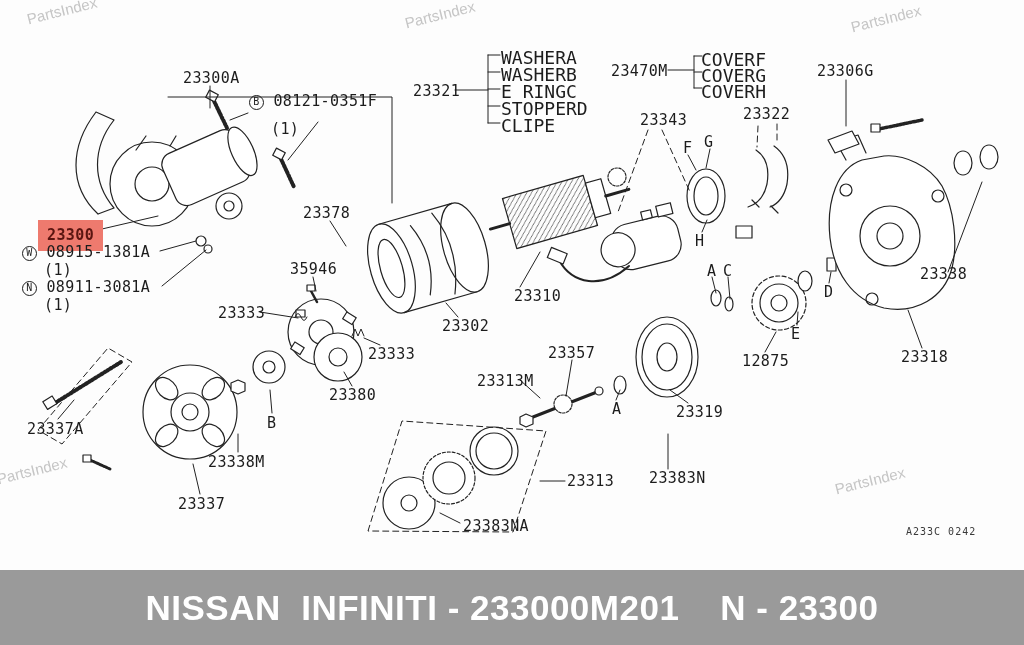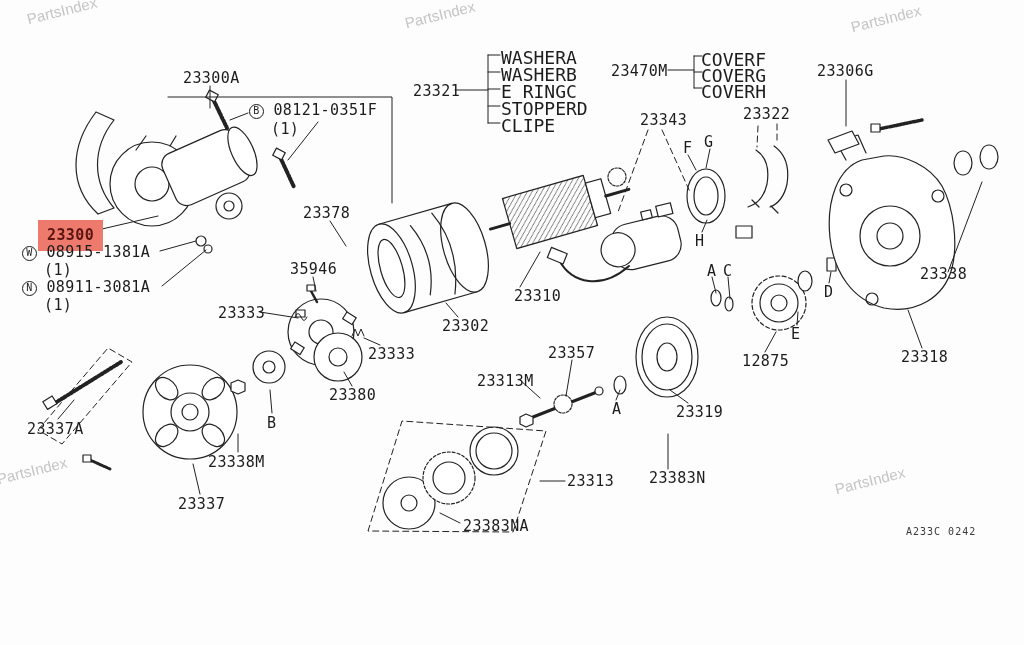--- a/index.html
+++ b/index.html
@@ -204,21 +204,21 @@
         <ellipse cx="667" cy="357" rx="10" ry="14"></ellipse>
       </g>
 
       <path stroke-width="1" d="M210,86 L210,108 M248,113 L230,120 M318,122 L288,160 M455,90 L488,90 M488,55 L488,123 M488,55 L500,55 M488,72 L500,72 M488,89 L500,89 M488,106 L500,106 M488,123 L500,123 M668,70 L694,70 M694,56 L694,88 M694,56 L702,56 M694,72 L702,72 M694,88 L702,88 M846,80 L846,126 M102,229 L158,216 M160,251 L196,241 M162,286 L206,250 M330,221 L346,246 M313,277 L316,291 M260,312 L298,318 M380,345 L364,338 M352,386 L344,372 M458,317 L446,303 M520,287 L540,252 M572,360 L566,396 M520,380 L540,398 M765,352 L776,332 M688,403 L670,390 M922,348 L908,310 M948,272 L982,182 M58,419 L74,400 M238,452 L238,434 M200,494 L193,464 M565,481 L540,481 M668,469 L668,434 M460,523 L440,513 M272,413 L270,390 M616,400 L620,390 M797,325 L798,312 M829,283 L831,272 M712,277 L716,293 M728,277 L730,299 M702,232 L707,220 M688,155 L696,170 M710,149 L706,168 M168,97 L392,97 L392,203"></path>
 
       <path stroke-dasharray="6,4" stroke-width="1" d="M648,130 L618,212 M662,130 L690,192 M758,126 L757,147 M777,124 L777,143 M38,430 L108,348 L132,362 L62,444 Z M368,531 L402,421 L546,431 L513,532 Z"></path>
     </g>
   </svg>
 
   <div class="lbl" style="left:183px;top:70px">23300A</div>
-  <div class="lbl" style="left:249px;top:102px"><span class="circ">B</span> <span>08121-0351F</span></div>
+  <div class="lbl" style="left:249px;top:93px"><span class="circ">B</span> <span>08121-0351F</span></div>
   <div class="lbl" style="left:271px;top:121px">(1)</div>
   <div class="lbl" style="left:413px;top:83px">23321</div>
   <div class="lbl" style="left:611px;top:63px">23470M</div>
   <div class="lbl" style="left:817px;top:63px">23306G</div>
   <div class="lbl" style="left:640px;top:112px">23343</div>
   <div class="lbl" style="left:743px;top:106px">23322</div>
   <div class="lbl hl" style="left:38px;top:220px">23300</div>
   <div class="lbl" style="left:22px;top:244px"><span class="circ">W</span> <span>08915-1381A</span></div>
   <div class="lbl" style="left:44px;top:262px">(1)</div>
   <div class="lbl" style="left:22px;top:279px"><span class="circ">N</span> <span>08911-3081A</span></div>
@@ -286,14 +286,17 @@
         <span>G</span>
       </div>
     <div class="row">
         <span>COVER</span>
         <span>H</span>
       </div>
   </div>
 
   <div class="code">A233C 0242</div>
 
+  <div class="footer">
+    <span>NISSAN  INFINITI - 233000M201    N - 23300</span>
+  </div>
 
 </div>
 
 </body></html>

